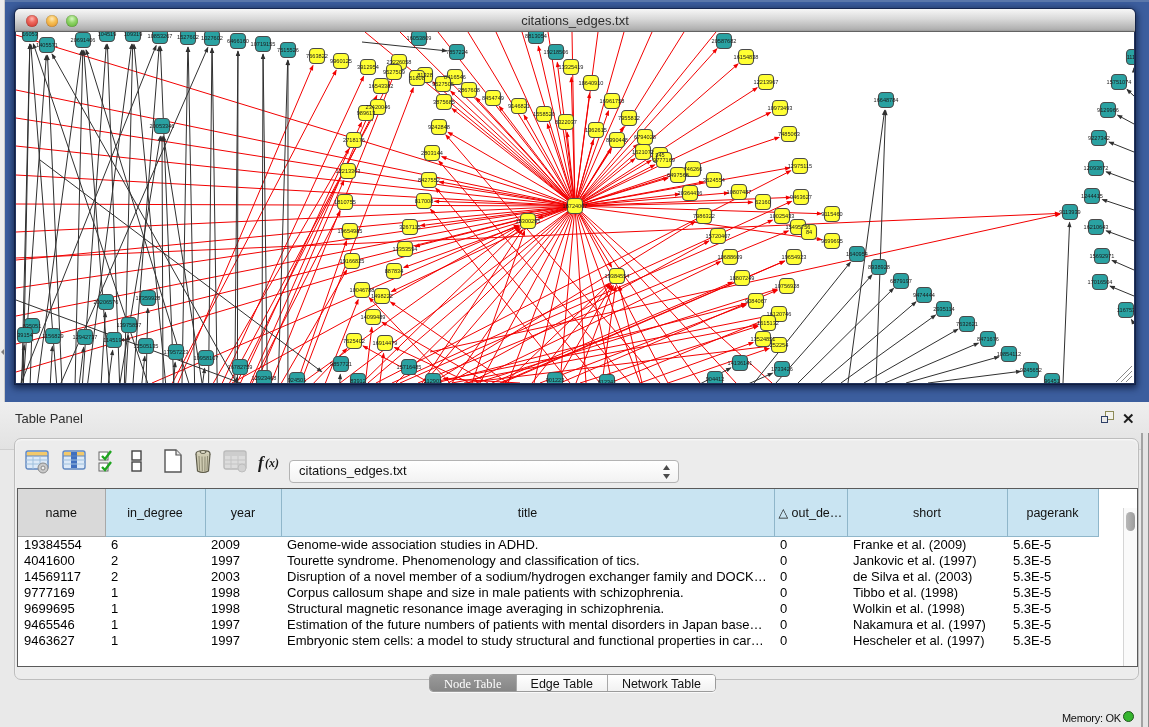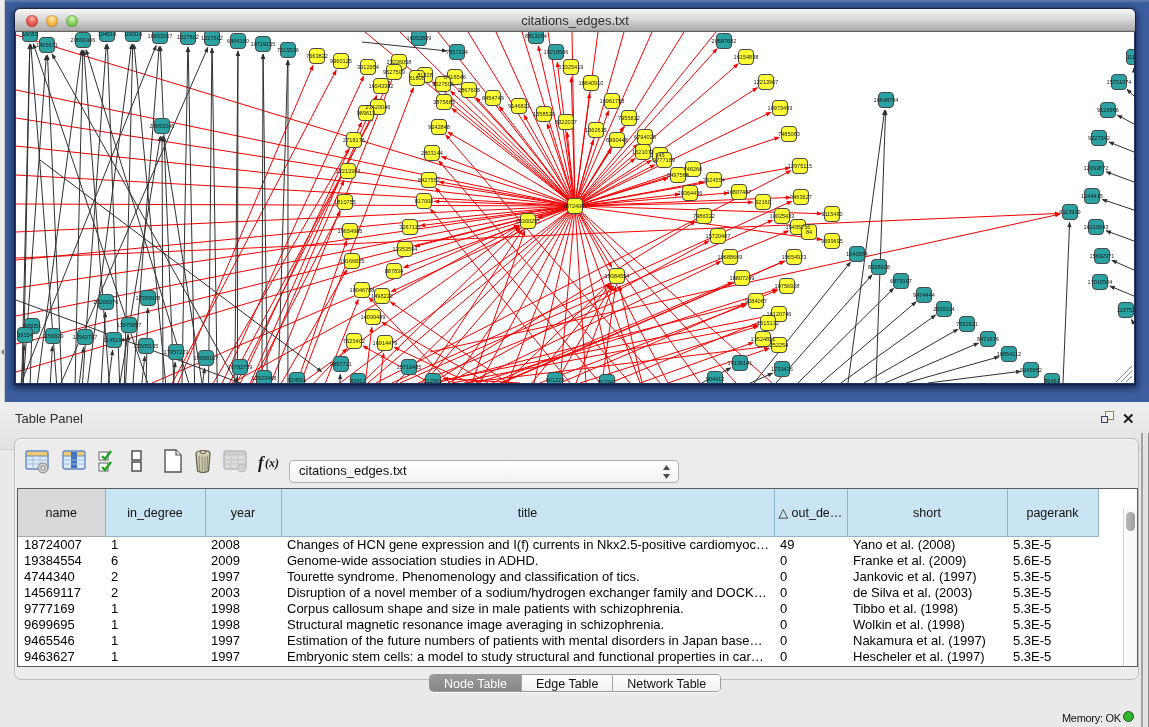--- a/index.html
+++ b/index.html
@@ -32,21 +32,21 @@
 
 .tbl { position:absolute; left:2px; top:49px; width:1121px; height:179px; background:#fff; border:1px solid #5a5a5a; overflow:hidden; }
 table.grid { border-collapse:collapse; table-layout:fixed; width:1080px; font-size:13px; }
 table.grid th { background:#c9e4f2; border-right:1px solid #8fb6ca; border-bottom:1px solid #8fb6ca; font-weight:normal; font-size:12.5px; color:#111; height:17px; padding:16px; text-align:center; overflow:hidden; white-space:nowrap; }
 table.grid td { height:16px; padding:0 0 0 6px; color:#000; overflow:hidden; white-space:nowrap; }
 .vscroll { position:absolute; left:1105px; top:19px; width:14px; height:158px; background:#fafafa; border-left:1px solid #d5d5d5; }
 .vthumb { position:absolute; left:2px; top:4px; width:9px; height:19px; background:linear-gradient(90deg,#b8b8b8,#9d9d9d); border-radius:5px; }
 
 .tabs { position:absolute; left:429px; top:272px; height:18px; display:flex; border:1px solid #9b9b9b; border-radius:4px; overflow:hidden; background:#fff; box-shadow:0 1px 0 rgba(255,255,255,.7); }
 .tab { font-size:12.5px; color:#111; padding:1px 14px 0 14px; line-height:16px; border-right:1px solid #a8a8a8; background:linear-gradient(#ffffff,#f1f1f1); }
-.tab.sel { background:linear-gradient(#9a9a9a,#868686); color:#fff; }
+.tab.sel { background:linear-gradient(#9a9a9a,#868686); color:#fff;font-family:Liberation Serif, serif; }
 .tab.last { border-right:none; }
 .mem { position:absolute; left:1062px; top:310px; font-size:11px; letter-spacing:-0.3px; color:#111; }
 .dot { position:absolute; left:1123px; top:309px; width:11px; height:11px; border-radius:50%; background:#35b52e; border:1.5px solid #20551d; }
 .rdiv { position:absolute; left:1141px; top:31px; width:2px; height:294px; background:#a2a2a2; }
 .redge { position:absolute; left:1143px; top:31px; width:6px; height:294px; background:#e4e4e4; border-right:1.5px solid #8e8e8e; }
 </style>
 </head>
 <body>
 <div class="desktop"></div>
 <div class="leftstrip"></div>
@@ -843,39 +843,30 @@
             <tr>
           <th style="background:#d9d9d9;border-right:1px solid #a8a8a8;border-bottom:1px solid #a8a8a8">name</th>
               <th>in_degree</th>
               <th>year</th>
               <th>title</th>
               <th style="text-align:right;padding-left:4px">△ out_de…</th>
               <th>short</th>
               <th>pagerank</th>
         </tr>
 <tr>
-              <td>18724007</td>
-              <td>1</td>
-              <td>2008</td>
-              <td>Changes of HCN gene expression and I(f) currents in Nkx2.5-positive cardiomyoc…</td>
-              <td>49</td>
-              <td>Yano et al. (2008)</td>
-              <td>5.3E-5</td>
-            </tr>
-<tr>
               <td>19384554</td>
               <td>6</td>
               <td>2009</td>
               <td>Genome-wide association studies in ADHD.</td>
               <td>0</td>
               <td>Franke et al. (2009)</td>
               <td>5.6E-5</td>
             </tr>
 <tr>
-              <td>4744340</td>
+              <td>4041600</td>
               <td>2</td>
               <td>1997</td>
               <td>Tourette syndrome. Phenomenology and classification of tics.</td>
               <td>0</td>
               <td>Jankovic et al. (1997)</td>
               <td>5.3E-5</td>
             </tr>
 <tr>
               <td>14569117</td>
               <td>2</td>

